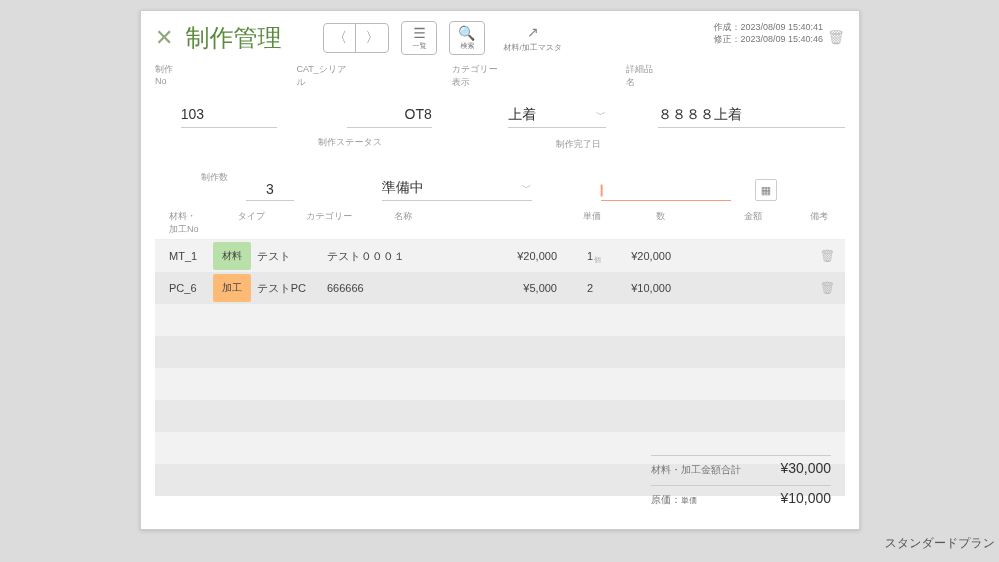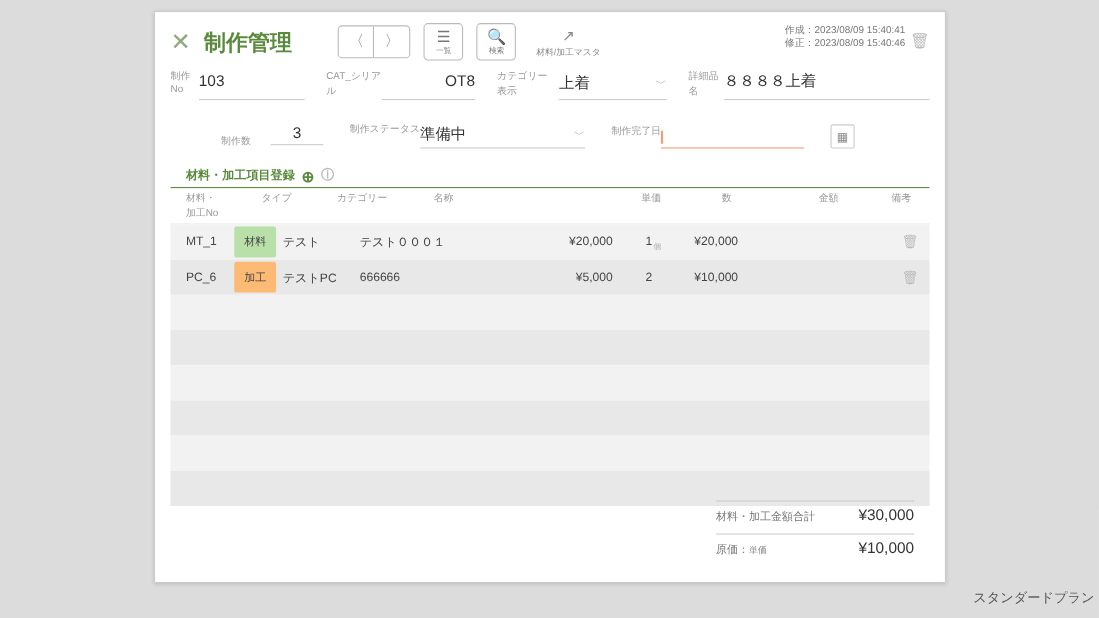--- a/index.html
+++ b/index.html
@@ -29,22 +29,22 @@
       gap: 12px;
       position: relative;
     }
     .close-x {
       font-size: 22px;
       color: #8fa87d;
       cursor: pointer;
       font-weight: 300;
     }
     .title {
-      font-size: 20px;
-      font-weight: bold;
+      font-size: 24px;
+      font-weight: normal;
       color: #5a8a3c;
     }
     .nav-group {
       display: flex;
       border: 1px solid #bbb;
       border-radius: 4px;
       overflow: hidden;
       margin-left: 30px;
     }
     .nav-btn {
@@ -107,20 +107,21 @@
       gap: 20px;
     }
     .field { display: flex; flex-direction: row; }
     .flabel { font-size: 9px; color: #999; margin-bottom: 2px; }
     .fval {
       font-size: 14px;
       color: #333;
       border-bottom: 1px solid #ccc;
       padding: 2px 0 3px 0;
       min-height: 21px;
+      margin-top: 41px;
     }
     .fval.withdrop { display: flex; justify-content: space-between; align-items: center; }
     .fval .drop { color: #aaa; font-size: 10px; margin-left: 12px; }
     .w-no { width: 110px; }
     .w-cat { width: 100px; text-align: right; }
     .w-catdisp { width: 115px; }
     .w-name { width: 210px; }
     .w-qty { width: 48px; text-align: center; }
     .w-status { width: 150px; }
     .w-date { width: 130px; border-bottom-color: #f59e7a; }
@@ -291,25 +292,20 @@
     </div>
     <div class="field">
       <span class="flabel">制作完了日</span>
       <div class="fval w-date"><span class="lamp">▎</span><span></span></div>
     </div>
     <div class="calbtn">
       <span>▦</span>
     </div>
   </div>
 
-  <div class="section-head">
-    <span>材料・加工項目登録</span>
-    <span class="add">⊕</span>
-    <span class="info">ⓘ</span>
-  </div>
 
   <div class="thead">
     <div class="col-no">材料・加工No</div>
     <div class="col-type">タイプ</div>
     <div class="col-cat">カテゴリー</div>
     <div class="col-name">名称</div>
     <div class="col-price">単価</div>
     <div class="col-qty">数</div>
     <div class="col-amt">金額</div>
     <div class="col-note">備考</div>

